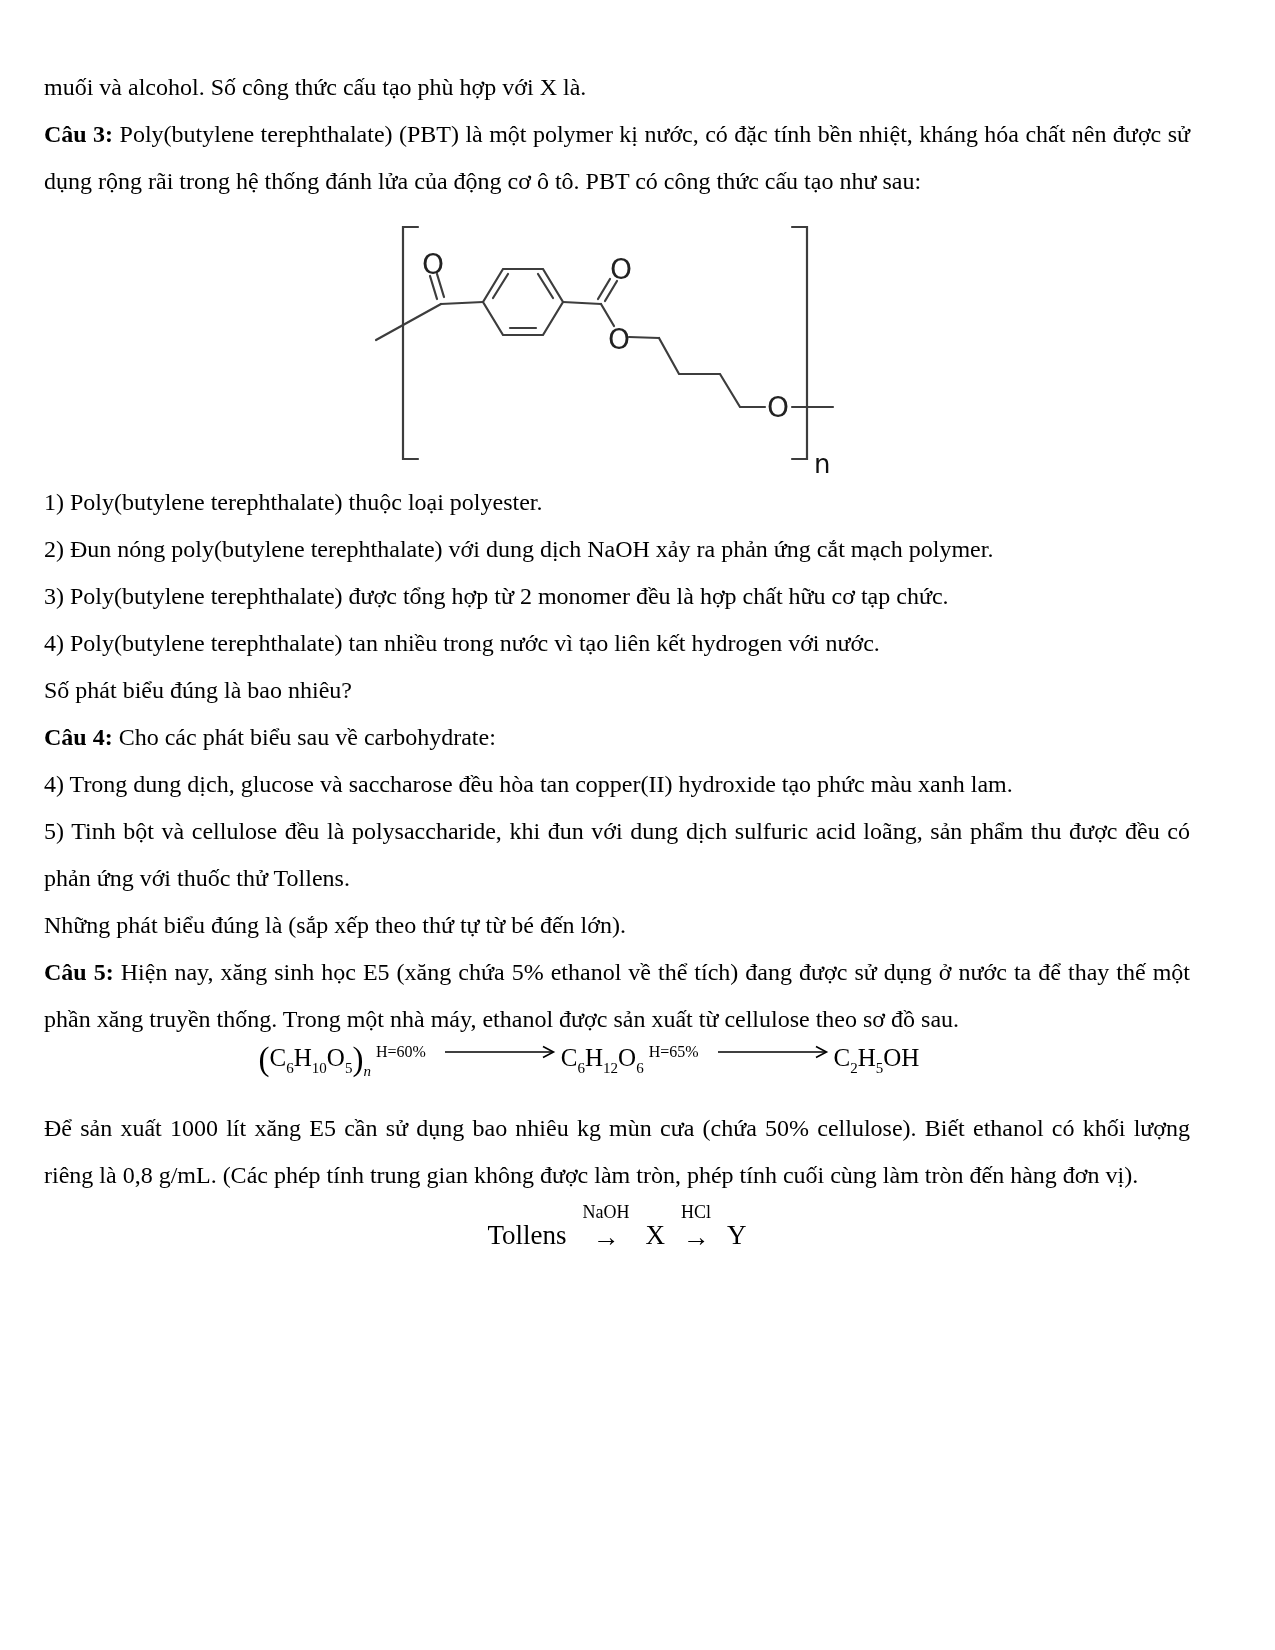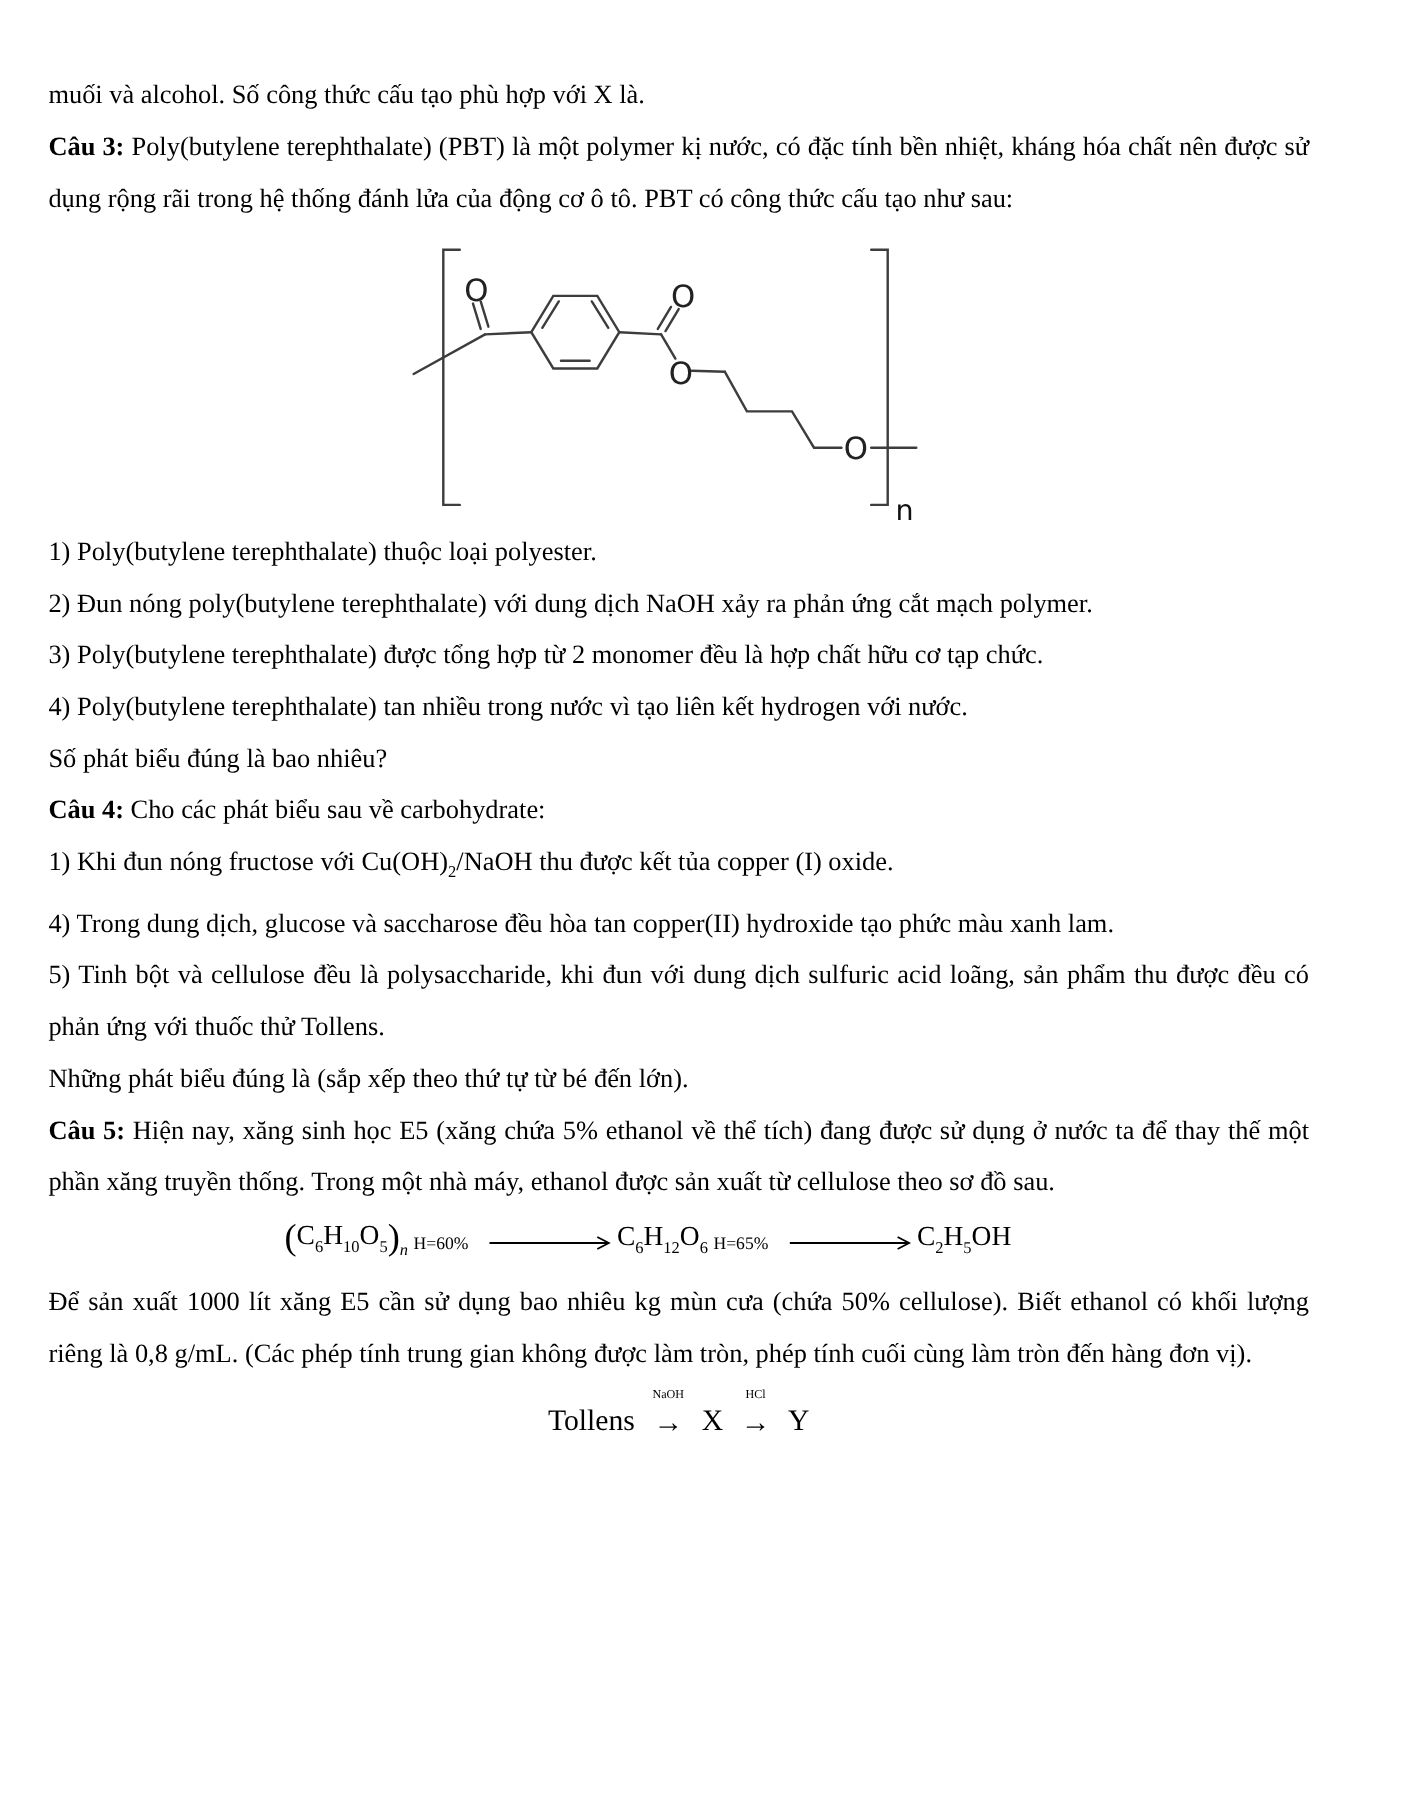--- a/index.html
+++ b/index.html
@@ -21,41 +21,41 @@
     font-family:"DejaVu Sans","Liberation Sans",sans-serif;
     font-size:28px; fill:#222222;
   }
   .repeat-label {
     font-family:"DejaVu Sans","Liberation Sans",sans-serif;
     font-size:26px; fill:#111111;
   }
 
   
   .equation-row {
-    display:flex; justify-content:center; align-items:center;
+    display:flex; justify-content:center; align-items:flex-start;
     height:62px; transform:translateX(-28px);
     font-size:25px; line-height:30px;
   }
   .formula { white-space:nowrap; }
   .f-b { }
   .f-s { font-size:15px; vertical-align:-7px; }
   .f-si { font-size:15px; vertical-align:-10px; font-style:italic; }
   .f-p { font-size:33px; vertical-align:-4px; }
   .rxn-arrow { display:inline-flex; flex-direction:row; align-items:center; margin:0 5px;gap:18px; }
   .rxn-label { font-size:16px; line-height:17px; }
   .rxn-arrow svg { display:block; }
   .arrow-stroke { stroke:#000; stroke-width:1.6; fill:none; }
 
   
   .scheme-row {
     display:flex; justify-content:center; align-items:flex-end;
     gap:16px; margin-top:4px; font-size:27px; line-height:36px;
   }
   .scheme-arrow { display:inline-flex; flex-direction:column; align-items:center; }
-  .scheme-arrow .lbl { font-size:11px; line-height:18px; }
+  .scheme-arrow .lbl { font-size:18px; line-height:18px; }
   .scheme-arrow .glyph { font-size:27px; line-height:32px; }
 </style>
 </head>
 <body>
 
 <div class="page">
 
   <p>muối và alcohol. Số công thức cấu tạo phù hợp với X là.</p>
 
   <p><span class="bold">Câu 3:</span><span> Poly(butylene terephthalate) (PBT) là một polymer kị nước, có đặc tính bền nhiệt, kháng hóa chất nên được sử dụng rộng rãi trong hệ thống đánh lửa của động cơ ô tô. PBT có công thức cấu tạo như sau:</span></p>
@@ -100,21 +100,20 @@
   </div>
 
   <p>1) Poly(butylene terephthalate) thuộc loại polyester.</p>
   <p>2) Đun nóng poly(butylene terephthalate) với dung dịch NaOH xảy ra phản ứng cắt mạch polymer.</p>
   <p>3) Poly(butylene terephthalate) được tổng hợp từ 2 monomer đều là hợp chất hữu cơ tạp chức.</p>
   <p>4) Poly(butylene terephthalate) tan nhiều trong nước vì tạo liên kết hydrogen với nước.</p>
   <p>Số phát biểu đúng là bao nhiêu?</p>
 
   <p><span class="bold">Câu 4:</span><span> Cho các phát biểu sau về carbohydrate:</span></p>
 
-  <p><span>1) Khi đun nóng fructose với Cu(OH)</span><span class="inline-sub">2</span><span>/NaOH thu được kết tủa copper (I) oxide.</span></p>
   <p>4) Trong dung dịch, glucose và saccharose đều hòa tan copper(II) hydroxide tạo phức màu xanh lam.</p>
   <p>5) Tinh bột và cellulose đều là polysaccharide, khi đun với dung dịch sulfuric acid loãng, sản phẩm thu được đều có phản ứng với thuốc thử Tollens.</p>
   <p>Những phát biểu đúng là (sắp xếp theo thứ tự từ bé đến lớn).</p>
 
   <p><span class="bold">Câu 5:</span><span> Hiện nay, xăng sinh học E5 (xăng chứa 5% ethanol về thể tích) đang được sử dụng ở nước ta để thay thế một phần xăng truyền thống. Trong một nhà máy, ethanol được sản xuất từ cellulose theo sơ đồ sau.</span></p>
 
   <div class="equation-row">
     <span class="formula"><span class="f-p">(</span><span class="f-b">C</span><span class="f-s">6</span><span class="f-b">H</span><span class="f-s">10</span><span class="f-b">O</span><span class="f-s">5</span><span class="f-p">)</span><span class="f-si">n</span></span>
     <span class="rxn-arrow">
       <span class="rxn-label">H=60%</span>

